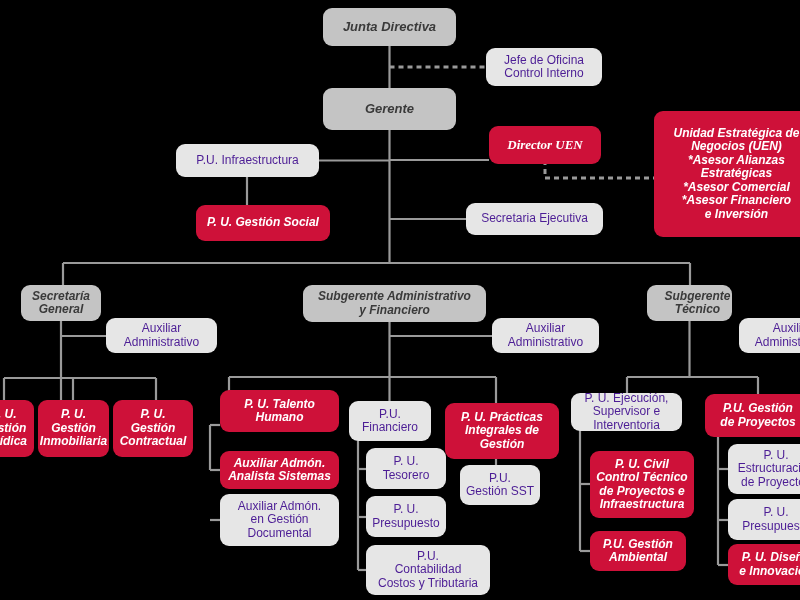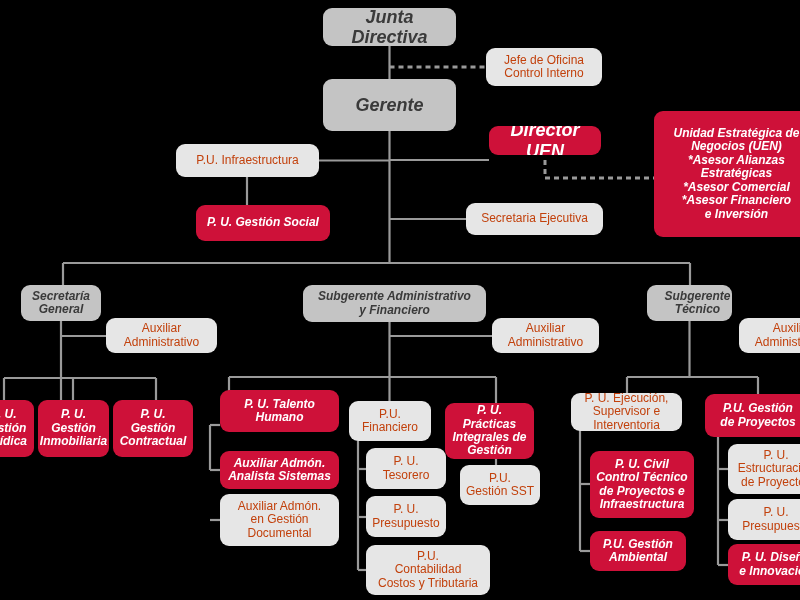--- a/index.html
+++ b/index.html
@@ -40,31 +40,31 @@
     white-space: pre-line;
   }
   .lvl-top {
     background: #c4c4c4;
     color: #3a3a3a;
     font-style: italic;
     font-weight: bold;
   }
   .lvl-gray {
     background: #e6e6e6;
-    color: #c2410c;
+    color: #4c1d95;
     font-weight: normal;
     font-style: normal;
   }
   .lvl-red {
     background: #ce1139;
     color: #ffffff;
     font-style: italic;
     font-weight: bold;
   }
-  .fs13 { font-size: 18px; }
+  .fs13 { font-size: 13px; }
   .fs12 { font-size: 12px; }
 </style>
 </head>
 <body>
 
 <div id="chart-root">
   <svg id="connector-layer" viewBox="0 0 800 600" width="800" height="600">
       <path d="M389.5,46 L389.5,88" stroke="#9a9a9a" stroke-width="2.2" fill="none" stroke-linecap="butt"></path>
       <path d="M389.5,126 L389.5,263" stroke="#9a9a9a" stroke-width="2.2" fill="none" stroke-linecap="butt"></path>
       <path d="M389.5,160 L489,160" stroke="#9a9a9a" stroke-width="2.2" fill="none" stroke-linecap="butt"></path>
@@ -106,22 +106,22 @@
       <path d="M718,469 L728,469" stroke="#9a9a9a" stroke-width="2.2" fill="none" stroke-linecap="butt"></path>
       <path d="M718,520 L728,520" stroke="#9a9a9a" stroke-width="2.2" fill="none" stroke-linecap="butt"></path>
       <path d="M718,565 L728,565" stroke="#9a9a9a" stroke-width="2.2" fill="none" stroke-linecap="butt"></path>
       <path d="M389.5,67 L486,67" stroke="#9a9a9a" stroke-width="3" fill="none" stroke-linecap="butt" stroke-dasharray="5 4"></path>
       <path d="M545,160 L545,178" stroke="#9a9a9a" stroke-width="3" fill="none" stroke-linecap="butt" stroke-dasharray="5 4"></path>
       <path d="M545,178 L654,178" stroke="#9a9a9a" stroke-width="3" fill="none" stroke-linecap="butt" stroke-dasharray="5 4"></path>
     </svg>
 <div class="node lvl-top fs13" style="left: 323px; top: 8px; width: 133px; height: 38px;">Junta Directiva</div>
     <div class="node lvl-gray fs12" style="left: 486px; top: 48px; width: 116px; height: 38px;">Jefe de Oficina
 Control Interno</div>
-    <div class="node lvl-top fs13" style="left: 323px; top: 79px; width: 133px; height: 52px;">Gerente</div>
-    <div class="node lvl-red fs13" style="left: 489px; top: 126px; width: 112px; height: 29px;">Director UEN</div>
+    <div class="node lvl-top fs13" style="left: 323px; top: 88px; width: 133px; height: 42px;">Gerente</div>
+    <div class="node lvl-red fs13" style="left: 489px; top: 126px; width: 112px; height: 38px; font-family: Liberation Serif, serif;">Director UEN</div>
     <div class="node lvl-red fs12" style="left: 654px; top: 111px; width: 165px; height: 126px;">Unidad Estratégica de
 Negocios (UEN)
 *Asesor Alianzas
 Estratégicas
 *Asesor Comercial
 *Asesor Financiero
 e Inversión</div>
     <div class="node lvl-gray fs12" style="left: 176px; top: 144px; width: 143px; height: 33px;">P.U. Infraestructura</div>
     <div class="node lvl-red fs12" style="left: 196px; top: 205px; width: 134px; height: 36px;">P. U. Gestión Social</div>
     <div class="node lvl-gray fs12" style="left: 466px; top: 203px; width: 137px; height: 32px;">Secretaria Ejecutiva</div>
@@ -155,21 +155,21 @@
 Documental</div>
     <div class="node lvl-gray fs12" style="left: 349px; top: 401px; width: 82px; height: 40px;">P.U.
 Financiero</div>
     <div class="node lvl-gray fs12" style="left: 366px; top: 448px; width: 80px; height: 41px;">P. U.
 Tesorero</div>
     <div class="node lvl-gray fs12" style="left: 366px; top: 496px; width: 80px; height: 41px;">P. U.
 Presupuesto</div>
     <div class="node lvl-gray fs12" style="left: 366px; top: 545px; width: 124px; height: 50px;">P.U.
 Contabilidad
 Costos y Tributaria</div>
-    <div class="node lvl-red fs12" style="left: 445px; top: 403px; width: 89px; height: 56px;">P. U. Prácticas
+    <div class="node lvl-red fs12" style="left: 445px; top: 403px; width: 114px; height: 56px;">P. U. Prácticas
 Integrales de
 Gestión</div>
     <div class="node lvl-gray fs12" style="left: 460px; top: 465px; width: 80px; height: 40px;">P.U.
 Gestión SST</div>
     <div class="node lvl-gray fs12" style="left: 571px; top: 393px; width: 111px; height: 38px;">P. U. Ejecución,
 Supervisor e
 Interventoria</div>
     <div class="node lvl-red fs12" style="left: 590px; top: 451px; width: 104px; height: 67px;">P. U. Civil
 Control Técnico
 de Proyectos e

